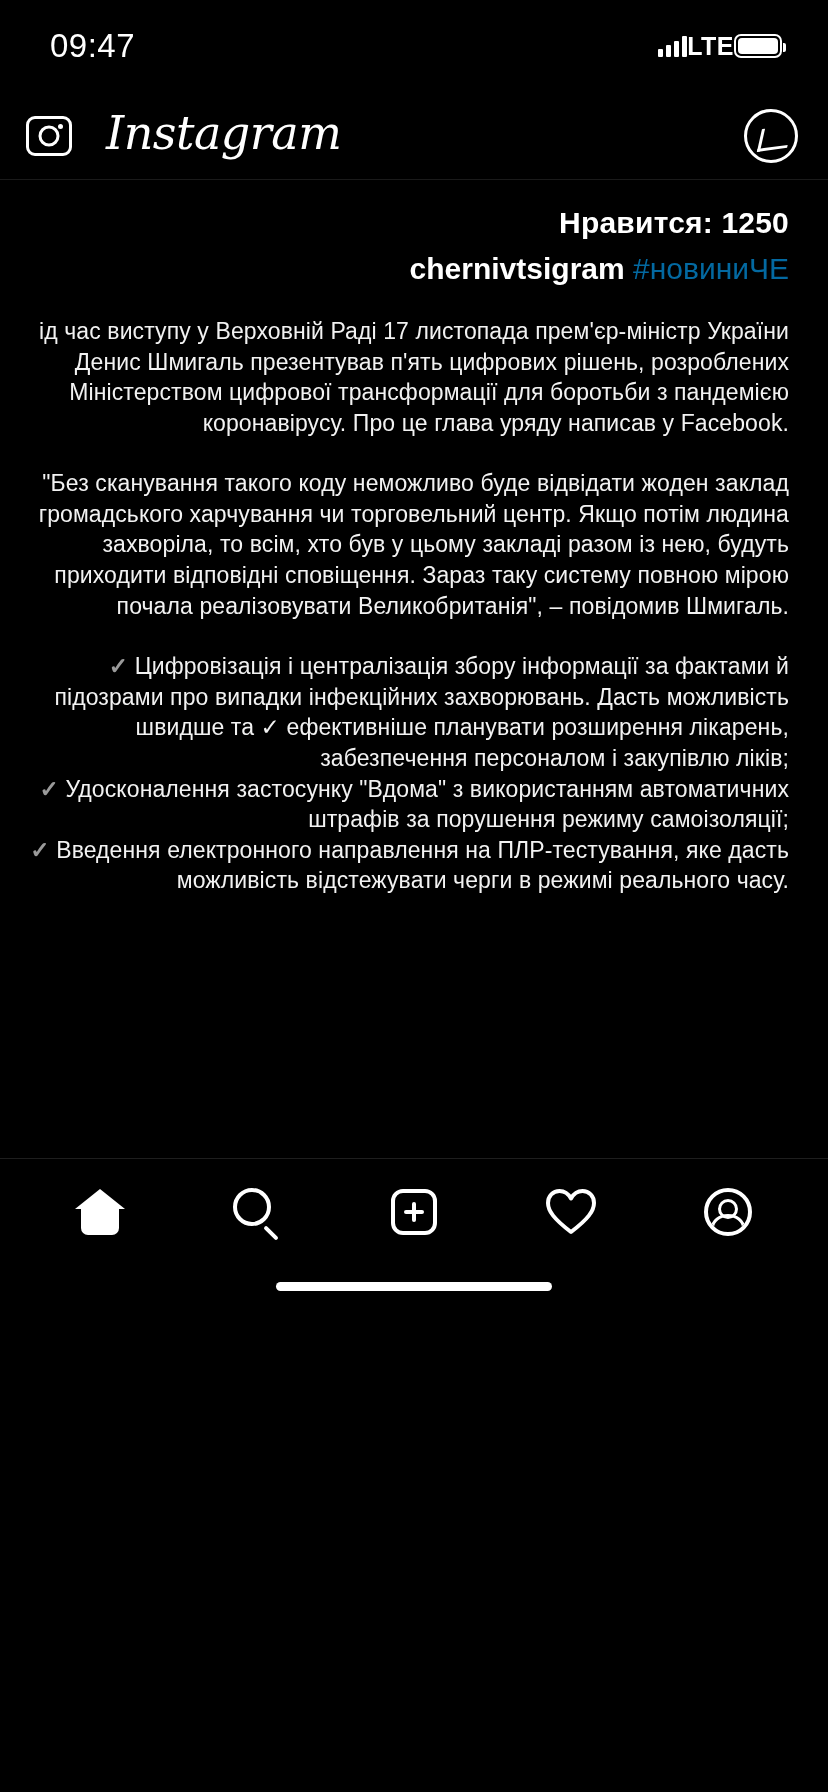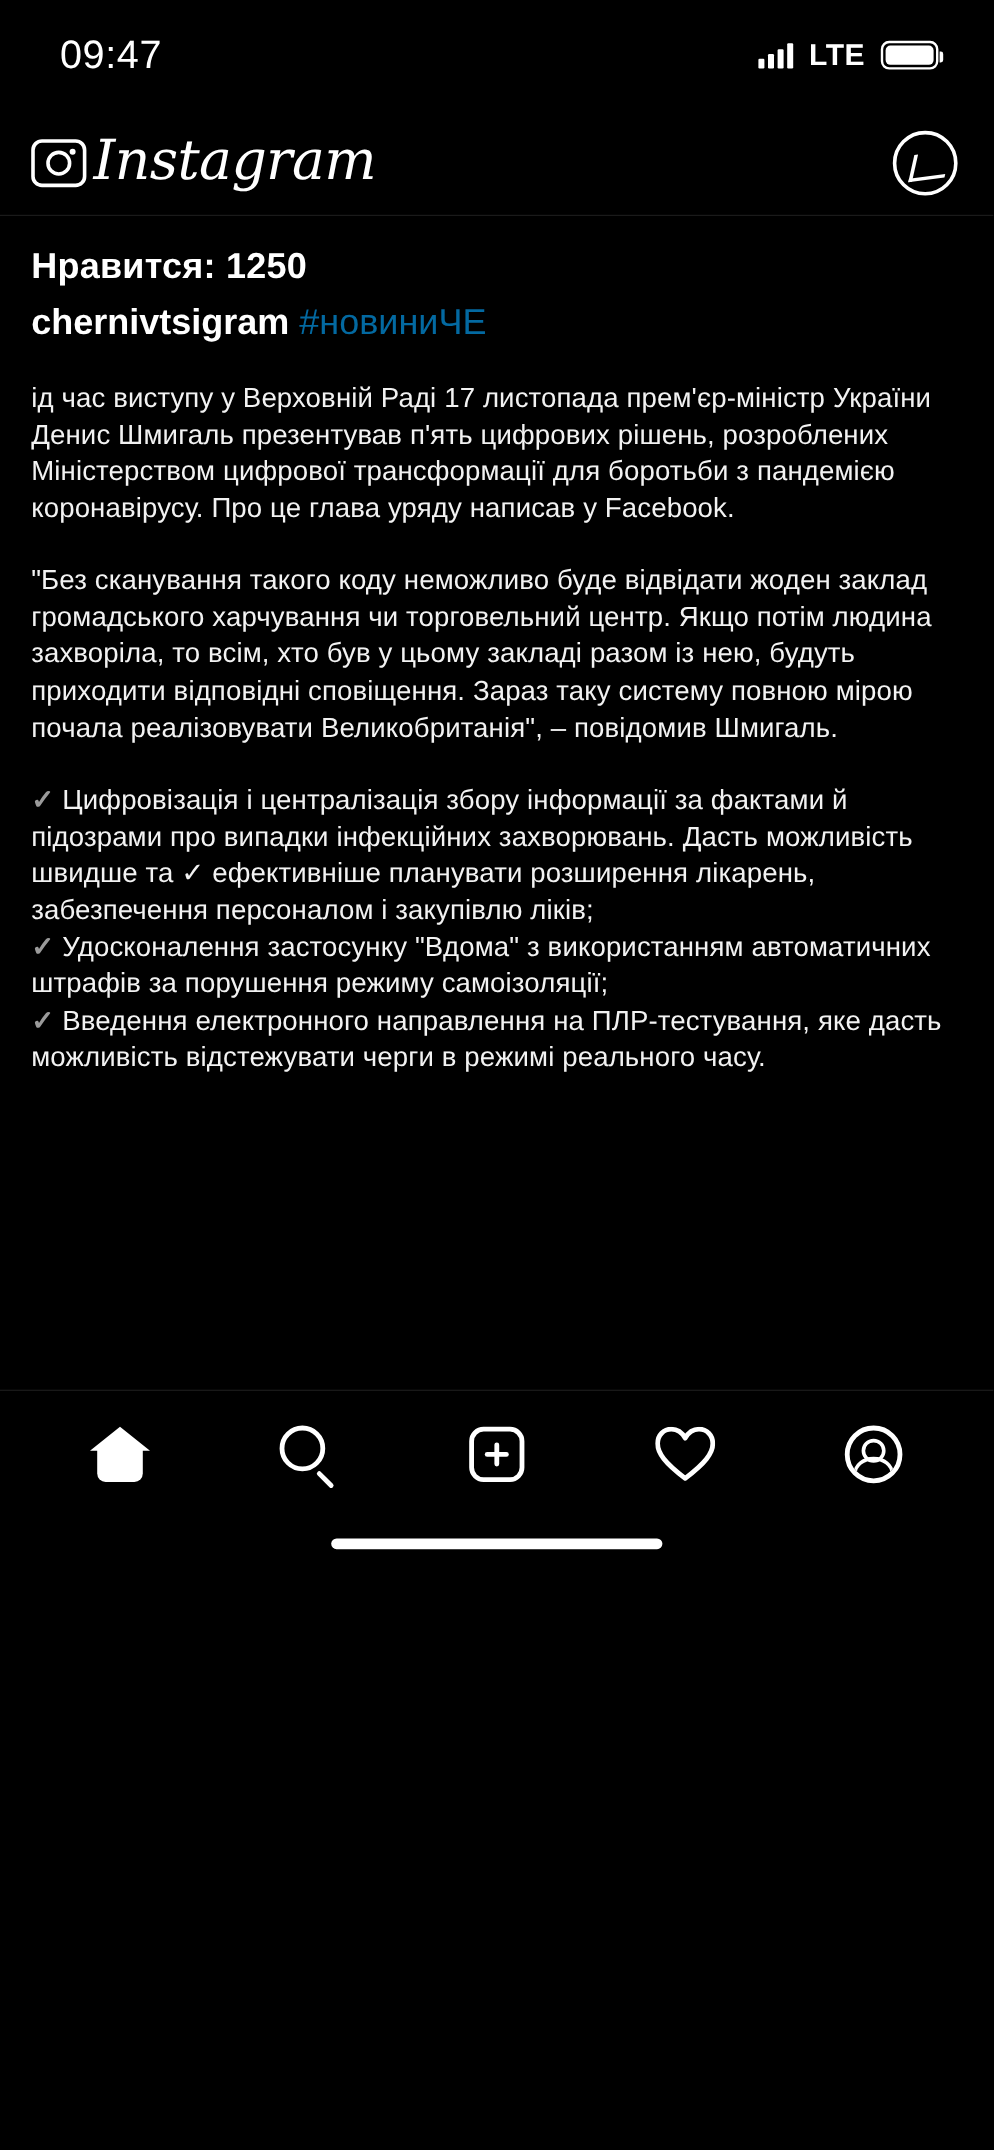--- a/index.html
+++ b/index.html
@@ -28,21 +28,20 @@
     padding:0 46px 0 50px;
   }
   .status-time {
     font-size:33px;
     font-weight:normal;
     letter-spacing:0.5px;
   }
   .status-right {
     display:flex;
     align-items:center;
-    gap:13px;
   }
   .signal {
     display:flex;
     align-items:flex-end;
     gap:3px;
     height:22px;
   }
   .signal i {
     display:block;
     width:5px;
@@ -85,21 +84,21 @@
     flex:0 0 88px;
     display:flex;
     align-items:center;
     justify-content:space-between;
     padding:0 30px 0 26px;
     border-bottom:1px solid #1a1a1a;
   }
   .appbar-left {
     display:flex;
     align-items:center;
-    gap:6px;
+    gap:34px;
   }
   .cam-icon {
     width:46px; height:40px;
     border:3px solid #fff;
     border-radius:9px;
     position:relative;
   }
   .cam-icon::before {
     content:"";
     position:absolute;
@@ -146,22 +145,23 @@
     transform:translate(-50%,-50%);
     font-size:26px;
     font-weight:bold;
     line-height:1;
   }
 
   
   .content {
     flex:1 1 auto;
     overflow:hidden;
-    padding:26px 22px 0 26px;
-    position:relative;
+    padding:26px 39px 0 26px;
+    position:relative;
+    text-align:right;
   }
   .likes {
     font-size:30px;
     font-weight:bold;
     letter-spacing:0.2px;
     margin-bottom:12px;
   }
   .caption-head {
     font-size:30px;
     margin-bottom:30px;

